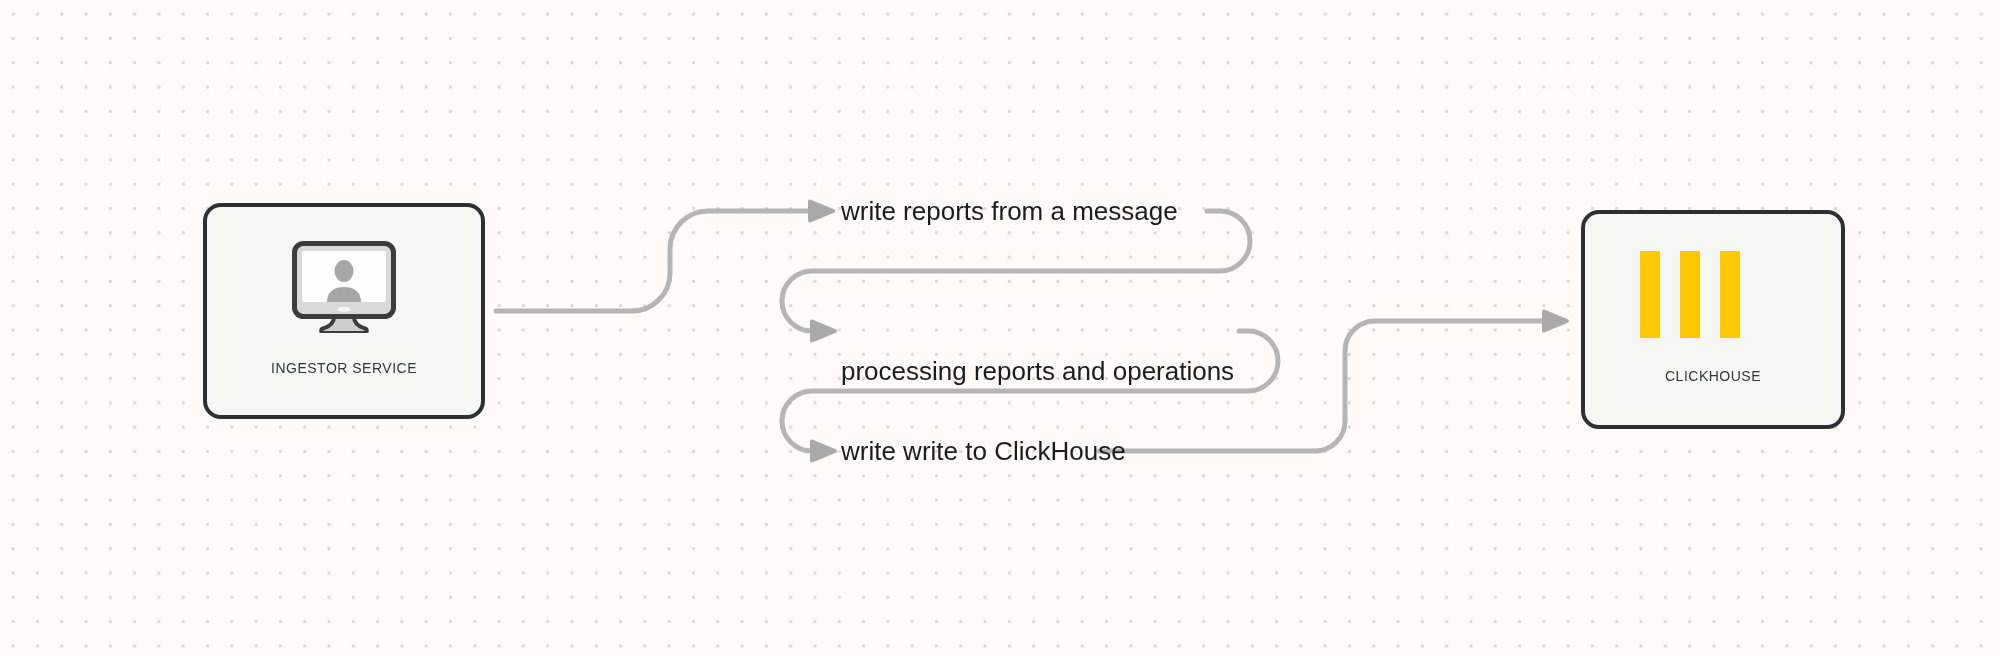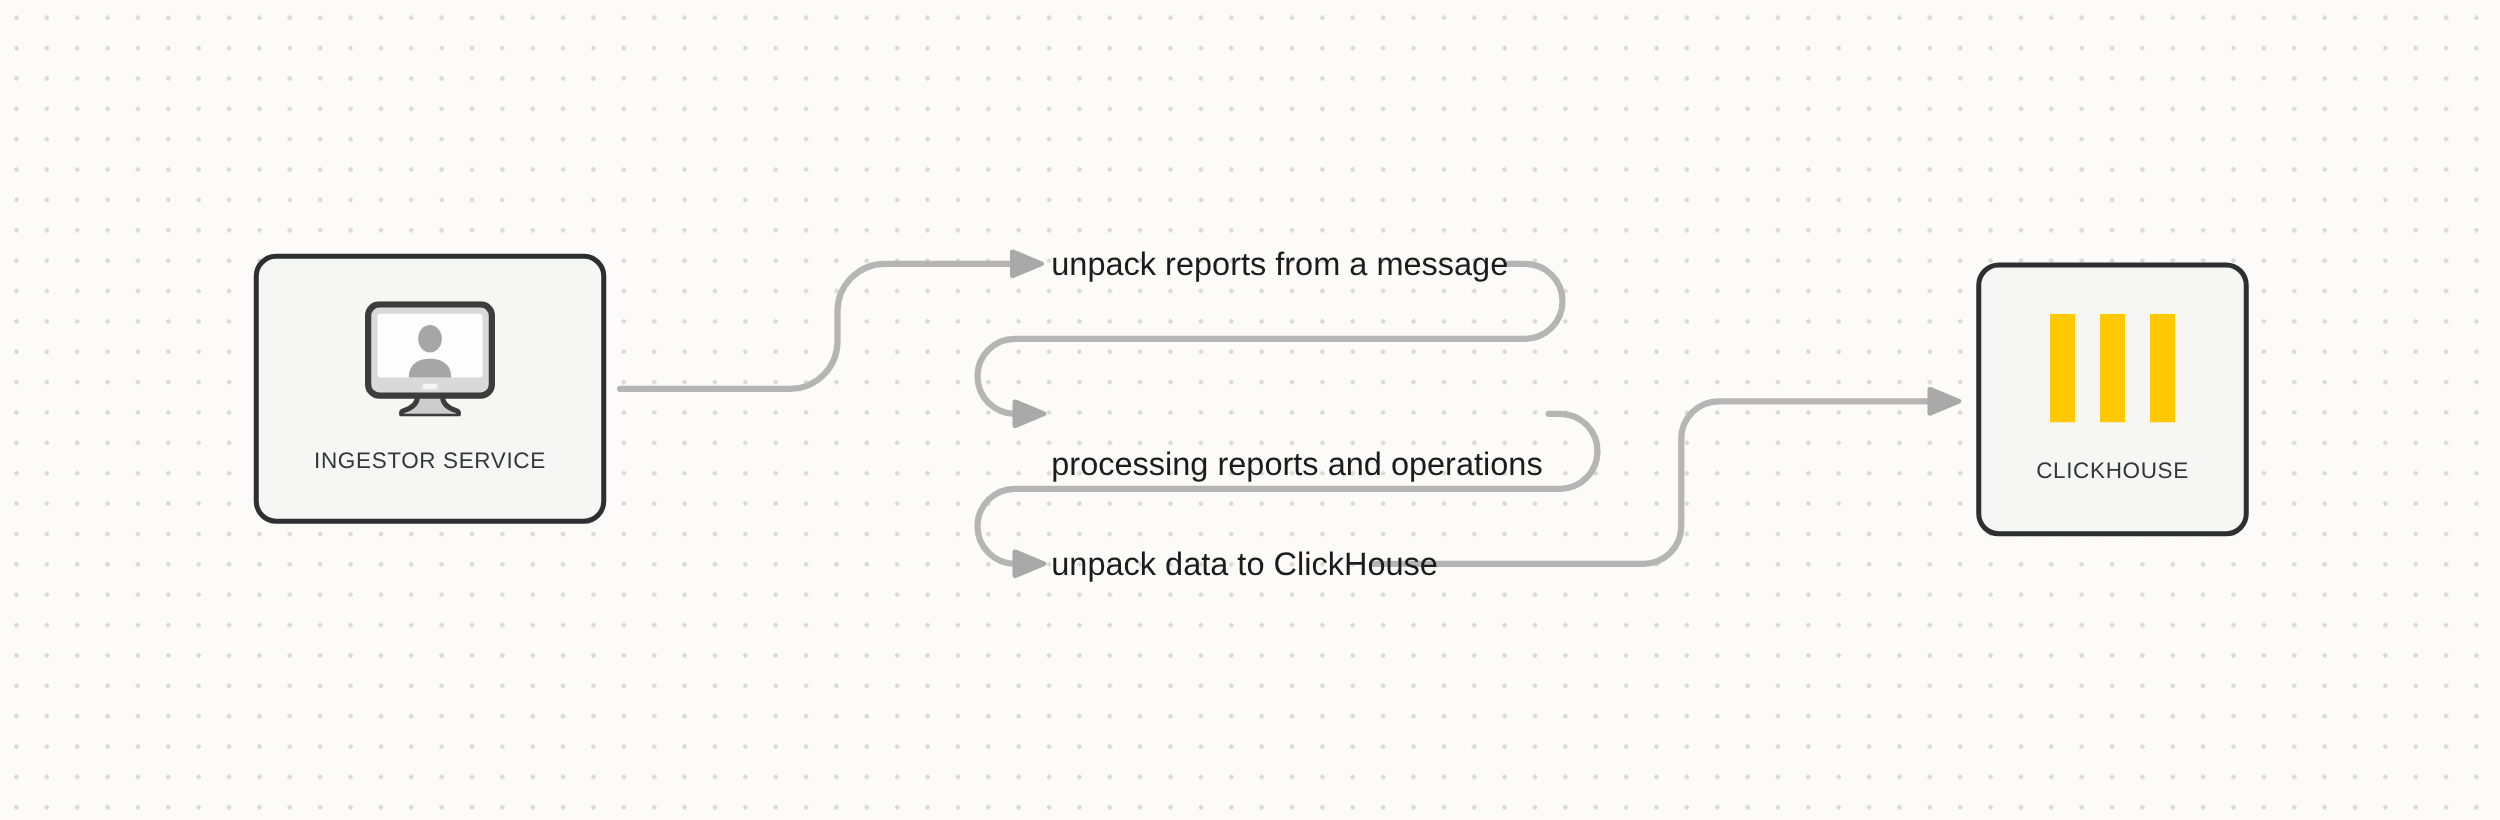--- a/index.html
+++ b/index.html
@@ -43,21 +43,21 @@
     border: 4px solid var(--border, #2d2f32);
     border-radius: 18px;
   }
   .node-label {
     position: absolute;
     left: 0;
     width: 100%;
     height: 30px;
     line-height: 30px;
     text-align: center;
-    font-size: 18px;
+    font-size: 14px;
     letter-spacing: 0.5px;
     color: var(--label, #34363c);
     white-space: nowrap;
   }
   .node-icon { position: absolute; }
 
   .step-label {
     position: absolute;
     height: 34px;
     line-height: 34px;
@@ -100,26 +100,26 @@
       <g fill="#a6a6a6">
         <ellipse cx="52" cy="30" rx="9.5" ry="11"></ellipse>
         <path d="M35 61 c0 -11 8 -15 17 -15 s17 4 17 15 z"></path>
       </g>
 
       <rect x="46" y="66" width="12" height="4.5" rx="2.2" fill="#f5f5f5"></rect>
     </svg>
     <div class="node-label" style="top:146px;">INGESTOR SERVICE</div>
   </div>
 
-  <div class="node" style="left:1581px; top:210px; width:218px; height:219px;">
+  <div class="node" style="left:1581px; top:210px; width:264px; height:219px;">
     <svg class="node-icon" style="left:55px; top:37px;" width="100" height="87" viewBox="0 0 100 87">
       <rect class="ch-bar" x="0" y="0" width="20" height="87"></rect>
       <rect class="ch-bar" x="40" y="0" width="20" height="87"></rect>
       <rect class="ch-bar" x="80" y="0" width="20" height="87"></rect>
     </svg>
     <div class="node-label" style="top:147px;">CLICKHOUSE</div>
   </div>
 
-  <div class="step-label" style="left:841px; top:194px;">unpack reports from a message</div>
+  <div class="step-label" style="left:841px; top:194px;">write reports from a message</div>
   <div class="step-label" style="left:841px; top:314px;margin-top:40px;">processing reports and operations</div>
-  <div class="step-label" style="left:841px; top:434px;">unpack data to ClickHouse</div>
+  <div class="step-label" style="left:841px; top:434px;">write write to ClickHouse</div>
 
 </div>
 
 </body></html>

